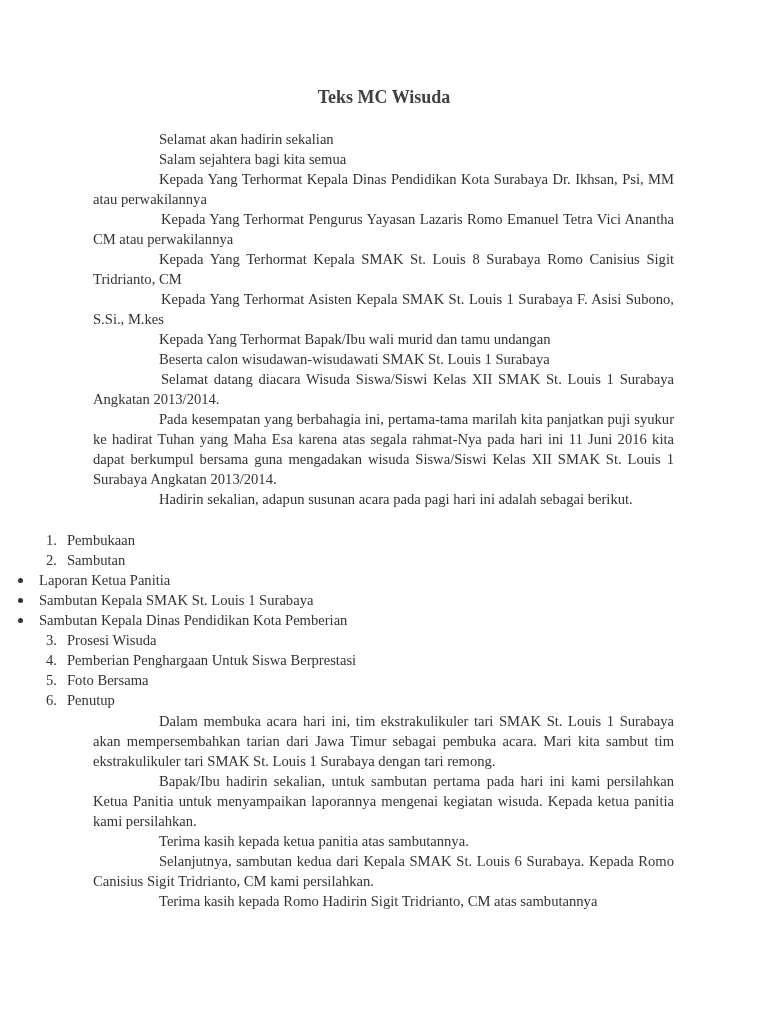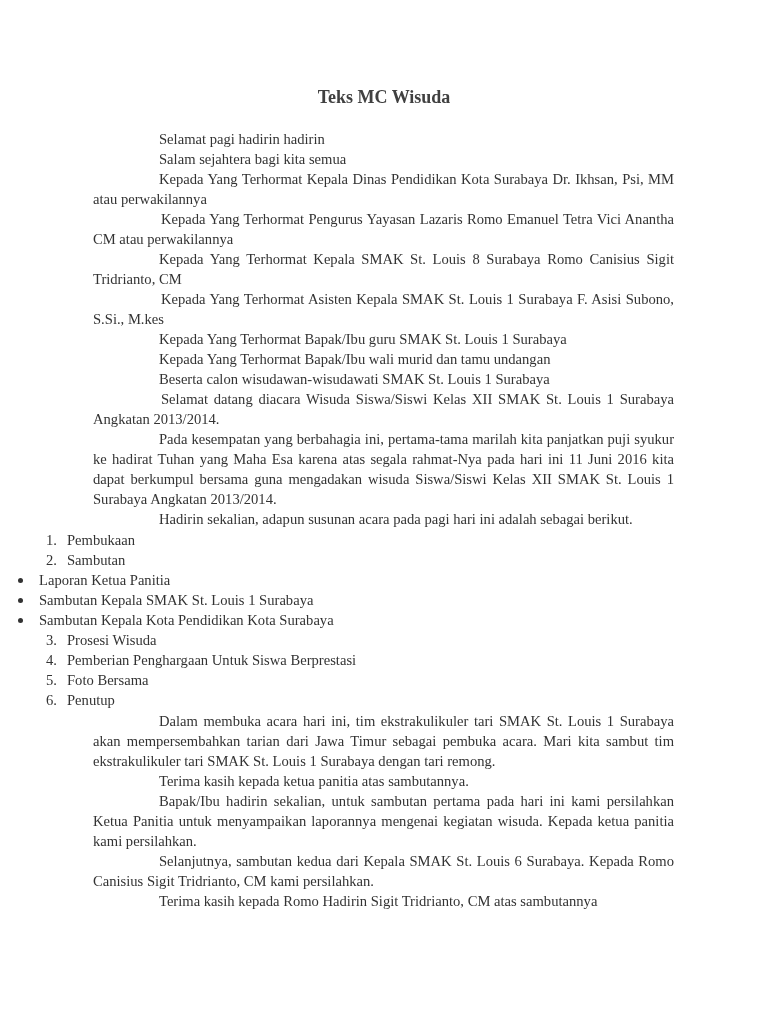--- a/index.html
+++ b/index.html
@@ -89,27 +89,26 @@
     }
   </style>
 </head>
 <body>
 
 <div class="page">
 
   <div class="title">Teks MC Wisuda</div>
 
   <div class="body-block" style="top:129px;">
-    <p class="para salut">Selamat pagi hadirin hadirin</p>
+    <p class="para salut">Selamat akan hadirin sekalian</p>
     <p class="para salut">Salam sejahtera bagi kita semua</p>
     <p class="para">Kepada Yang Terhormat Kepala Dinas Pendidikan Kota Surabaya Dr. Ikhsan, Psi, MM atau perwakilannya</p>
     <p class="para extra-indent">Kepada Yang Terhormat Pengurus Yayasan Lazaris Romo Emanuel Tetra Vici Anantha CM atau perwakilannya</p>
     <p class="para">Kepada Yang Terhormat Kepala SMAK St. Louis 8 Surabaya Romo Canisius Sigit Tridrianto, CM</p>
     <p class="para extra-indent">Kepada Yang Terhormat Asisten Kepala SMAK St. Louis 1 Surabaya F. Asisi Subono, S.Si., M.kes</p>
-    <p class="para salut">Kepada Yang Terhormat Bapak/Ibu guru SMAK St. Louis 1 Surabaya</p>
     <p class="para salut">Kepada Yang Terhormat Bapak/Ibu wali murid dan tamu undangan</p>
     <p class="para salut">Beserta calon wisudawan-wisudawati SMAK St. Louis 1 Surabaya</p>
     <p class="para extra-indent">Selamat datang diacara Wisuda Siswa/Siswi Kelas XII SMAK St. Louis 1 Surabaya Angkatan 2013/2014.</p>
     <p class="para">Pada kesempatan yang berbahagia ini, pertama-tama marilah kita panjatkan puji syukur ke hadirat Tuhan yang Maha Esa karena atas segala rahmat-Nya pada hari ini 11 Juni 2016 kita dapat berkumpul bersama guna mengadakan wisuda Siswa/Siswi Kelas XII SMAK St. Louis 1 Surabaya Angkatan 2013/2014.</p>
     <p class="para salut">Hadirin sekalian, adapun susunan acara pada pagi hari ini adalah sebagai berikut.</p>
   </div>
 
   <div class="list" style="top:530px;">
     <div class="num-item">
       <span class="num">1.</span>
@@ -122,21 +121,21 @@
     <div class="bullet-item">
       <span class="dot"></span>
       <span class="txt">Laporan Ketua Panitia</span>
     </div>
     <div class="bullet-item">
       <span class="dot"></span>
       <span class="txt">Sambutan Kepala SMAK St. Louis 1 Surabaya</span>
     </div>
     <div class="bullet-item">
       <span class="dot"></span>
-      <span class="txt">Sambutan Kepala Kota Pendidikan Kota Surabaya</span>
+      <span class="txt">Sambutan Kepala Dinas Pendidikan Kota Pemberian</span>
     </div>
     <div class="num-item">
       <span class="num">3.</span>
       <span class="txt">Prosesi Wisuda</span>
     </div>
     <div class="num-item">
       <span class="num">4.</span>
       <span class="txt">Pemberian Penghargaan Untuk Siswa Berprestasi</span>
     </div>
     <div class="num-item">
@@ -144,19 +143,19 @@
       <span class="txt">Foto Bersama</span>
     </div>
     <div class="num-item">
       <span class="num">6.</span>
       <span class="txt">Penutup</span>
     </div>
   </div>
 
   <div class="body-block" style="top:711px;">
     <p class="para">Dalam membuka acara hari ini, tim ekstrakulikuler tari SMAK St. Louis 1 Surabaya akan mempersembahkan tarian dari Jawa Timur sebagai pembuka acara. Mari kita sambut tim ekstrakulikuler tari SMAK St. Louis 1 Surabaya dengan tari remong.</p>
+    <p class="para">Bapak/Ibu hadirin sekalian, untuk sambutan pertama pada hari ini kami persilahkan  Ketua Panitia untuk menyampaikan laporannya mengenai kegiatan wisuda. Kepada ketua panitia kami persilahkan.</p>
     <p class="para salut">Terima kasih kepada ketua panitia atas sambutannya.</p>
-    <p class="para">Bapak/Ibu hadirin sekalian, untuk sambutan pertama pada hari ini kami persilahkan  Ketua Panitia untuk menyampaikan laporannya mengenai kegiatan wisuda. Kepada ketua panitia kami persilahkan.</p>
     <p class="para">Selanjutnya, sambutan kedua dari Kepala SMAK St. Louis 6 Surabaya. Kepada Romo Canisius Sigit Tridrianto, CM kami persilahkan.</p>
     <p class="para salut">Terima kasih kepada Romo Hadirin Sigit Tridrianto, CM atas sambutannya</p>
   </div>
 
 </div>
 
 </body></html>

